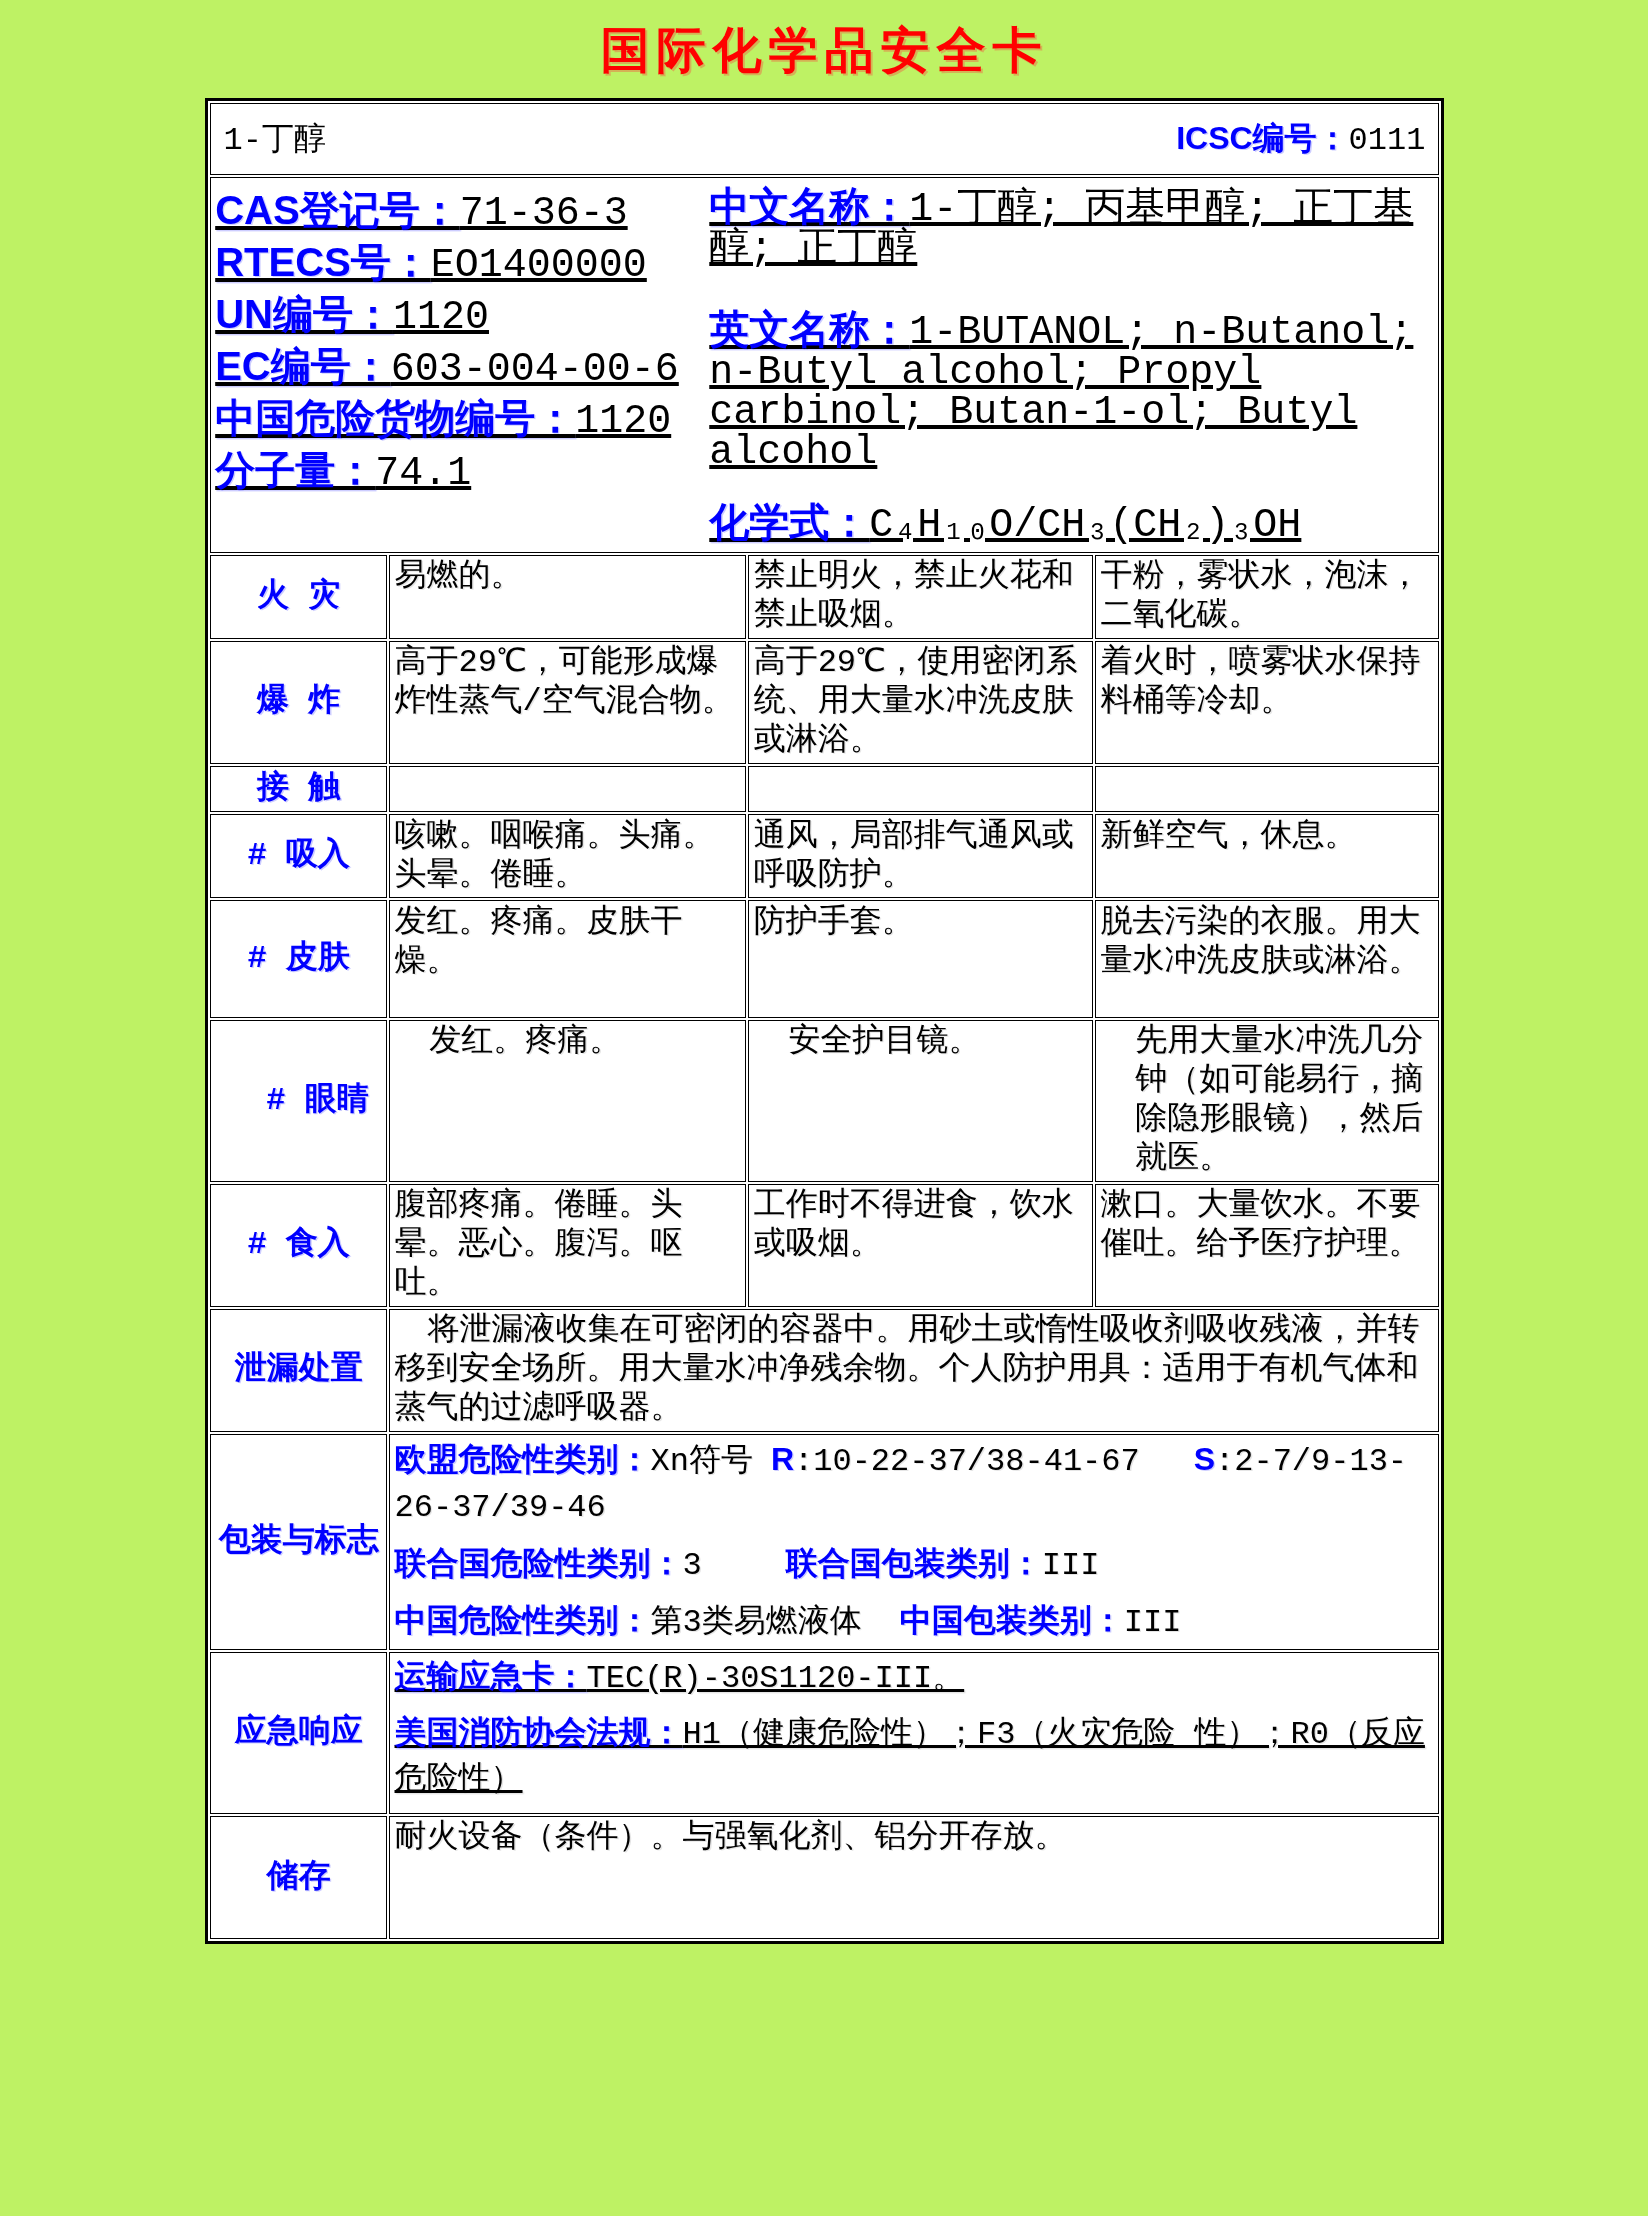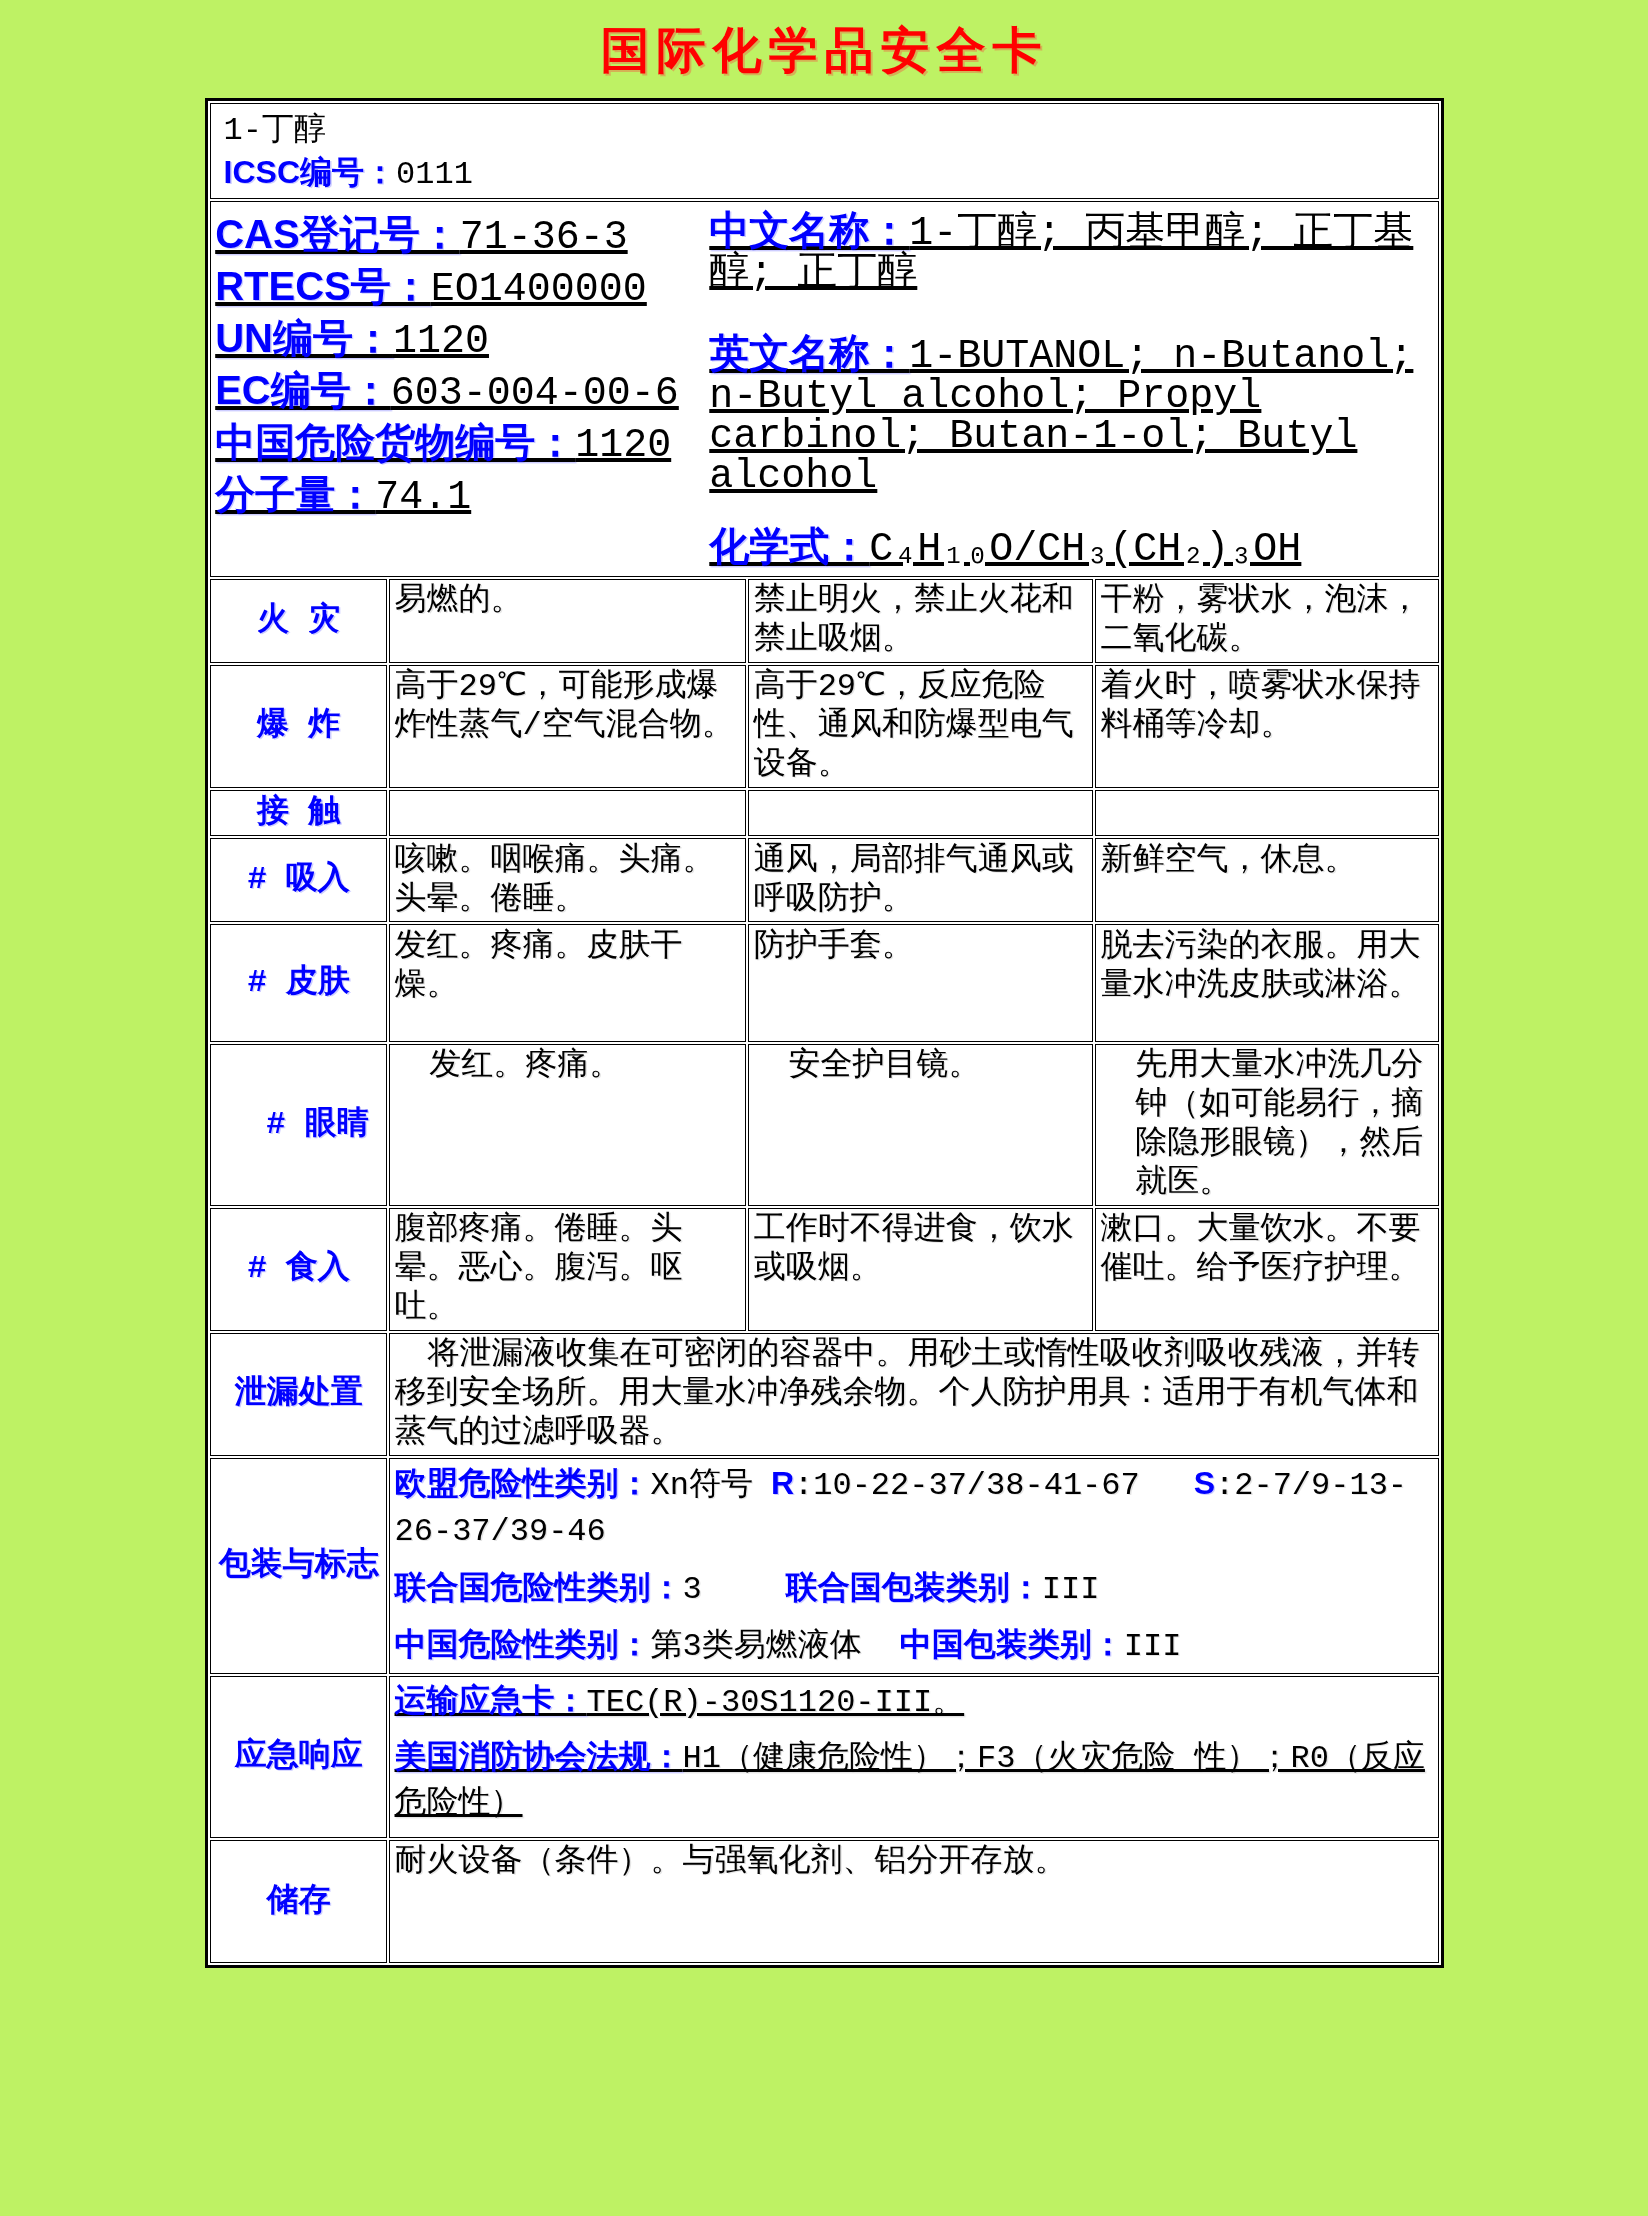--- a/index.html
+++ b/index.html
@@ -55,24 +55,23 @@
     text-shadow: 1.4px 1.4px 0 rgba(90, 90, 255, 0.30);
   }
   .val {
     color: #000000;
   }
   
   .name-cell { height: 64px; vertical-align: middle; }
   .name-flex {
     display: flex;
     justify-content: space-between;
-    align-items: flex-start;
+    align-items: flex-end;
     padding: 0 7px;
     font-size: 32px;
-    flex-direction: column;
   }
   
   .info-cell { height: 262px; padding: 8.4px 2.8px 5.6px 4.2px; }
   .info-flex { display: flex; font-size: 40px; text-decoration: underline; }
   .ids   { width: 40.5%; line-height: 48px; }
   .names { width: 59.5%; line-height: 40px; }
   .nm { margin: 0; }
   .nm.en { margin-top: 39px; }
   .nm.formula { margin-top: 29px; }
   
@@ -171,21 +170,21 @@
       <tr class="r-fire">
         <td class="type blue">火 灾</td>
         <td class="body">易燃的。</td>
         <td class="body">禁止明火，禁止火花和禁止吸烟。</td>
         <td class="body">干粉，雾状水，泡沫，二氧化碳。</td>
       </tr>
 
       <tr class="r-expl">
         <td class="type blue">爆 炸</td>
         <td class="body">高于29℃，可能形成爆炸性蒸气/空气混合物。</td>
-        <td class="body">高于29℃，反应危险性、通风和防爆型电气设备。</td>
+        <td class="body">高于29℃，使用密闭系统、用大量水冲洗皮肤或淋浴。</td>
         <td class="body">着火时，喷雾状水保持料桶等冷却。</td>
       </tr>
 
       <tr class="r-cont">
         <td class="type blue">接 触</td>
         <td class="body"></td>
         <td class="body"></td>
         <td class="body"></td>
       </tr>
 

